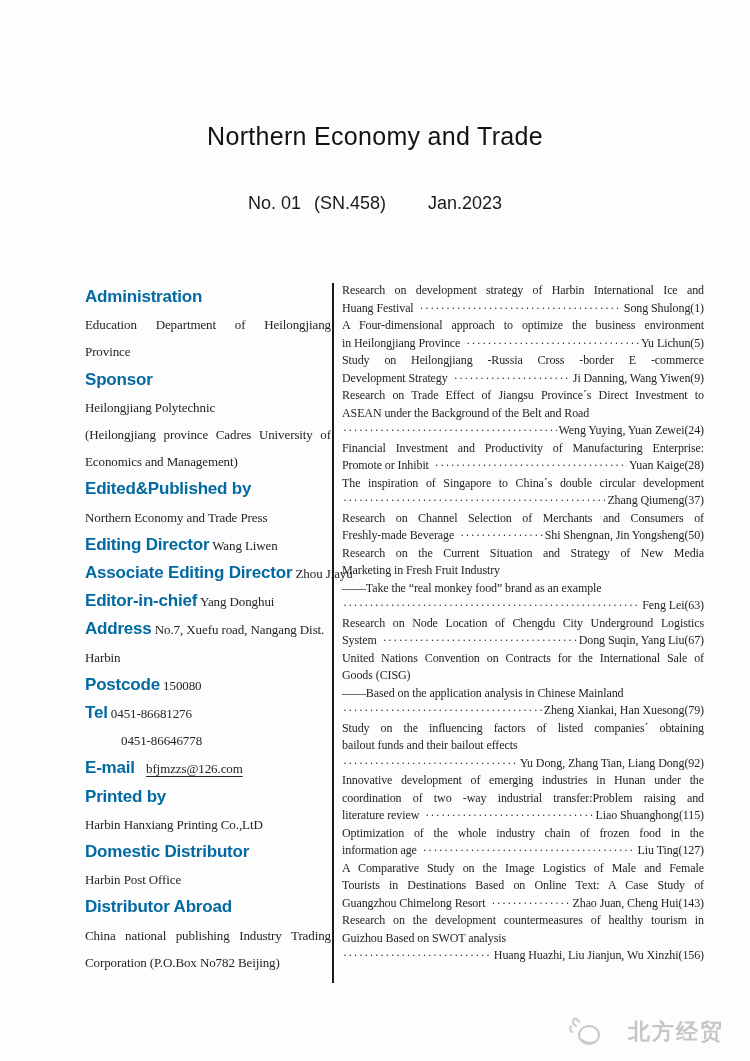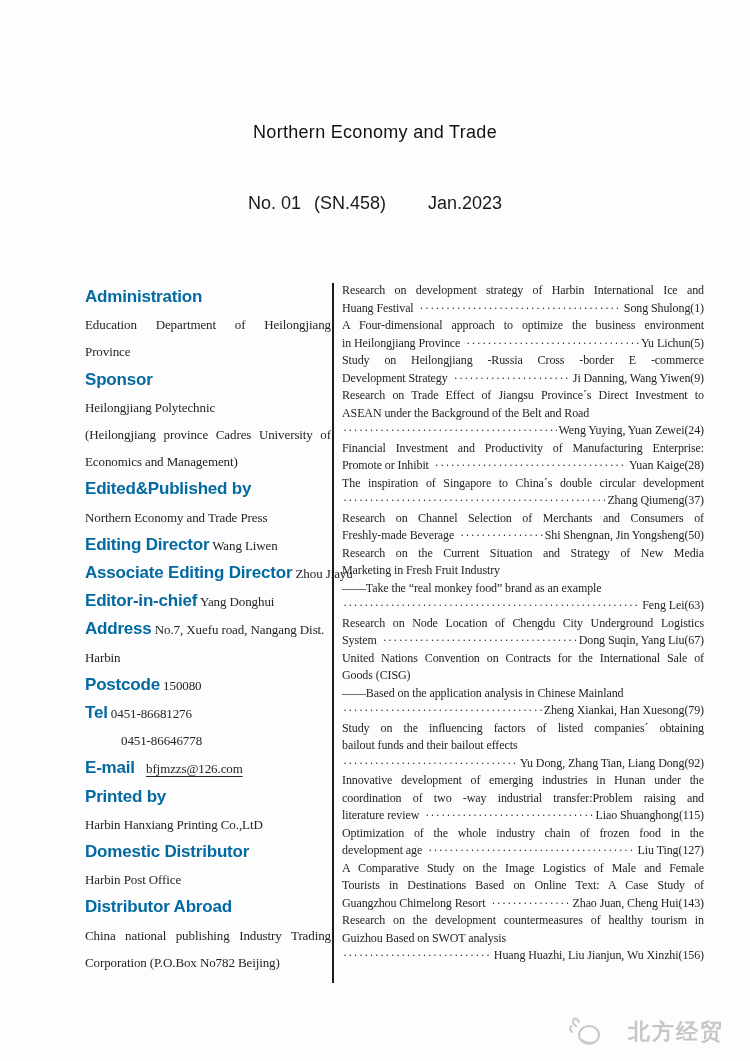--- a/index.html
+++ b/index.html
@@ -3,21 +3,21 @@
 <meta charset="utf-8">
 <style>
   html,body{margin:0;padding:0;background:#ffffff;}
   .page{
     position:relative;width:750px;height:1061px;background:#fdfdfd;
     font-family:"Liberation Serif", serif;color:#1c1c1c;overflow:hidden;
   }
   
   .journal-title{
     position:absolute;top:122px;left:0;width:100%;text-align:center;
-    font-family:"Liberation Sans", sans-serif;font-size:18px;color:#121212;
+    font-family:"Liberation Sans", sans-serif;font-size:25px;color:#121212;
     letter-spacing:.3px;
   }
   .issue-line{
     position:absolute;top:185px;left:0;width:100%;
     display:flex;justify-content:center;align-items:baseline;
     font-family:"Liberation Sans", sans-serif;font-size:18px;color:#1a1a1a;
   }
   .issue-line .serial{margin:8px 42px 0 13px;}
   
   .masthead{
@@ -221,21 +221,21 @@
         <div class="toc-text full">coordination of two -way industrial transfer:Problem raising and</div>
         <div class="toc-row">
           <span class="t">literature review</span>
           <span class="dots">················································································</span>
           <span class="authors">Liao Shuanghong(115)</span>
         </div>
       </div>
       <div class="toc-entry">
         <div class="toc-text full">Optimization of the whole industry chain of frozen food in the</div>
         <div class="toc-row">
-          <span class="t">development age</span>
+          <span class="t">information age</span>
           <span class="dots">················································································</span>
           <span class="authors">Liu Ting(127)</span>
         </div>
       </div>
       <div class="toc-entry">
         <div class="toc-text full">A Comparative Study on the Image Logistics of Male and Female</div>
         <div class="toc-text full">Tourists in Destinations Based on Online Text: A Case Study of</div>
         <div class="toc-row">
           <span class="t">Guangzhou Chimelong Resort</span>
           <span class="dots">················································································</span>

